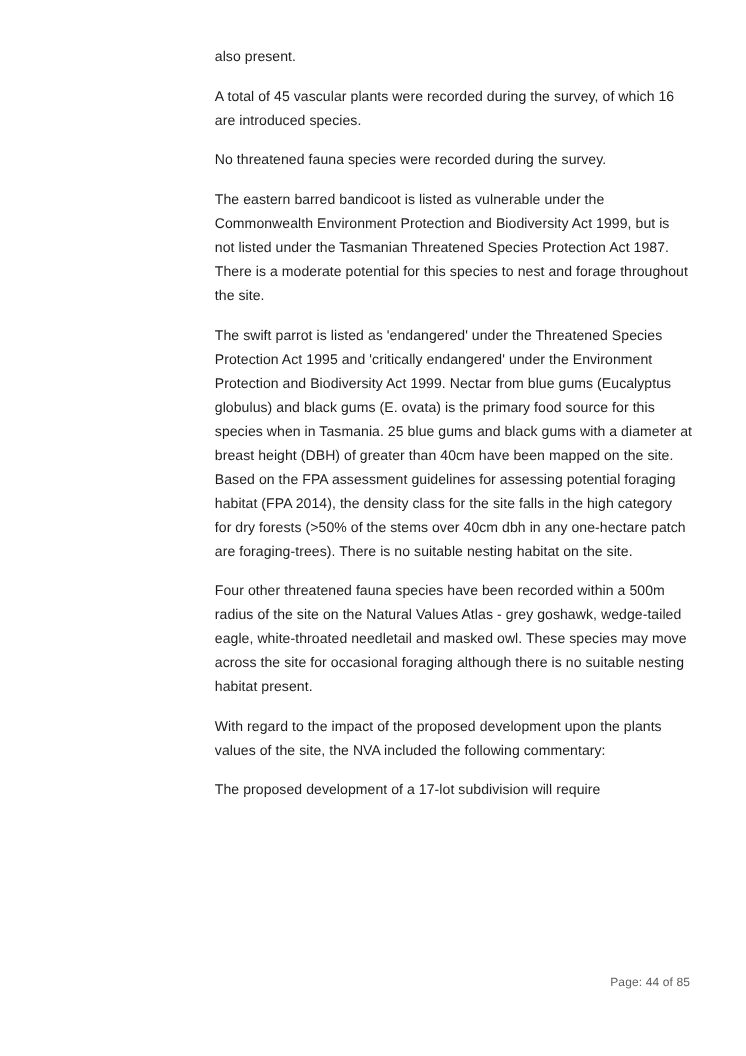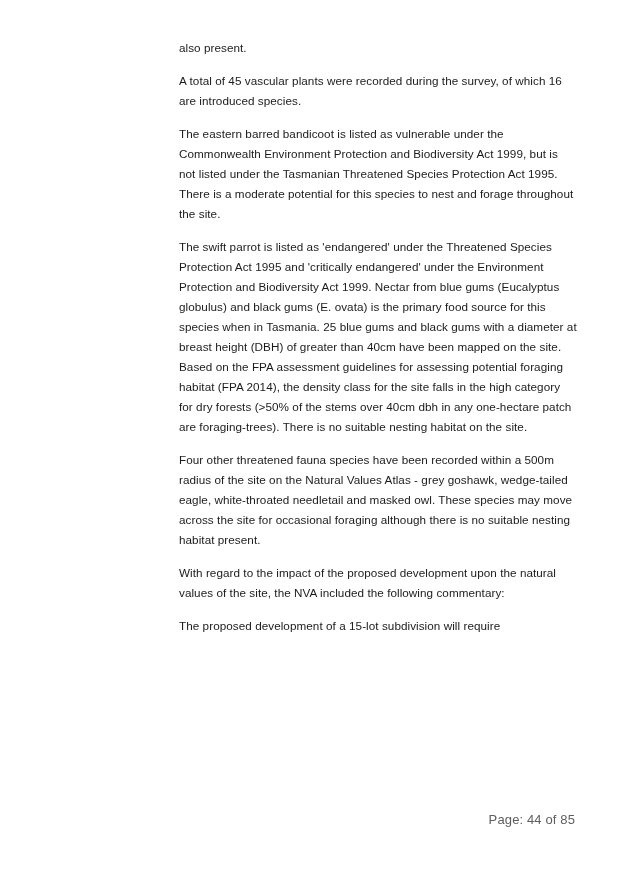--- a/index.html
+++ b/index.html
@@ -36,37 +36,38 @@
     color: #1b1b1b;
     -webkit-font-smoothing: antialiased;
   }
   .para:last-child {
     margin-bottom: 0;
   }
   .footer {
     position: absolute;
     right: 47px;
     top: 814px;
-    font-size: 13px;
+    font-size: 10px;
     line-height: 12px;
     color: #5e5e5e;
     letter-spacing: 0.01em;
     white-space: nowrap;
   }
 </style>
 </head>
 <body>
 
 <div class="page">
 
   <div class="content">
     <p class="para">also present.</p>
     <p class="para">A total of 45 vascular plants were recorded during the survey, of which 16 are introduced species.</p>
-    <p class="para">The eastern barred bandicoot is listed as vulnerable under the Commonwealth Environment Protection and Biodiversity Act 1999, but is not listed under the Tasmanian Threatened Species Protection Act 1995. There is a moderate potential for this species to nest and forage throughout the site.</p>
+    <p class="para">No threatened fauna species were recorded during the survey.</p>
+    <p class="para">The eastern barred bandicoot is listed as vulnerable under the Commonwealth Environment Protection and Biodiversity Act 1999, but is not listed under the Tasmanian Threatened Species Protection Act 1987. There is a moderate potential for this species to nest and forage throughout the site.</p>
     <p class="para">The swift parrot is listed as 'endangered' under the Threatened Species Protection Act 1995 and 'critically endangered' under the Environment Protection and Biodiversity Act 1999. Nectar from blue gums (Eucalyptus globulus) and black gums (E. ovata) is the primary food source for this species when in Tasmania. 25 blue gums and black gums with a diameter at breast height (DBH) of greater than 40cm have been mapped on the site. Based on the FPA assessment guidelines for assessing potential foraging habitat (FPA 2014), the density class for the site falls in the high category for dry forests (&gt;50% of the stems over 40cm dbh in any one-hectare patch are foraging-trees). There is no suitable nesting habitat on the site.</p>
     <p class="para">Four other threatened fauna species have been recorded within a 500m radius of the site on the Natural Values Atlas - grey goshawk, wedge-tailed eagle, white-throated needletail and masked owl. These species may move across the site for occasional foraging although there is no suitable nesting habitat present.</p>
-    <p class="para">With regard to the impact of the proposed development upon the natural values of the site, the NVA included the following commentary:</p>
-    <p class="para">The proposed development of a 15-lot subdivision will require</p>
+    <p class="para">With regard to the impact of the proposed development upon the plants values of the site, the NVA included the following commentary:</p>
+    <p class="para">The proposed development of a 17-lot subdivision will require</p>
   </div>
 
   <div class="footer">Page: 44 of 85</div>
 
 </div>
 
 </body></html>

